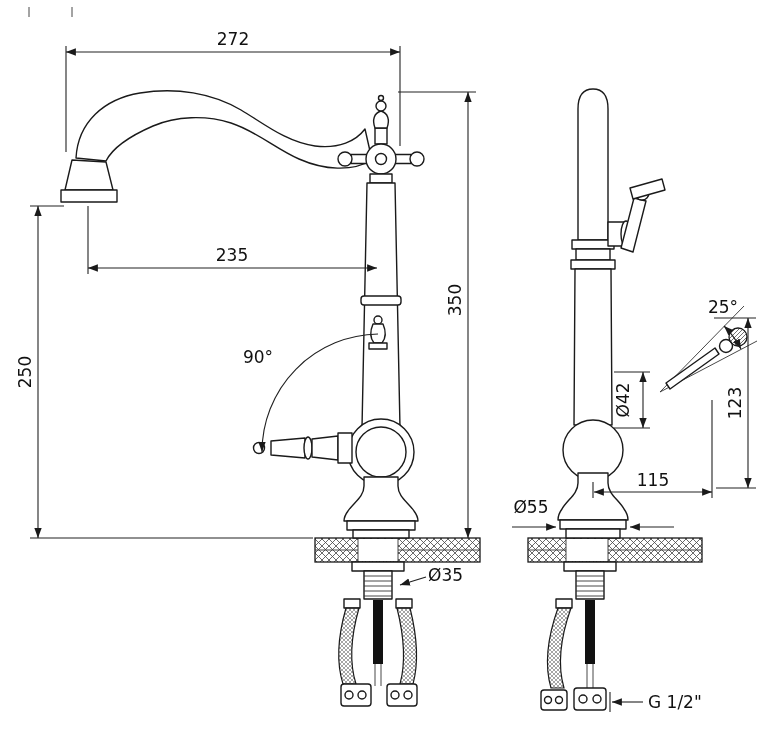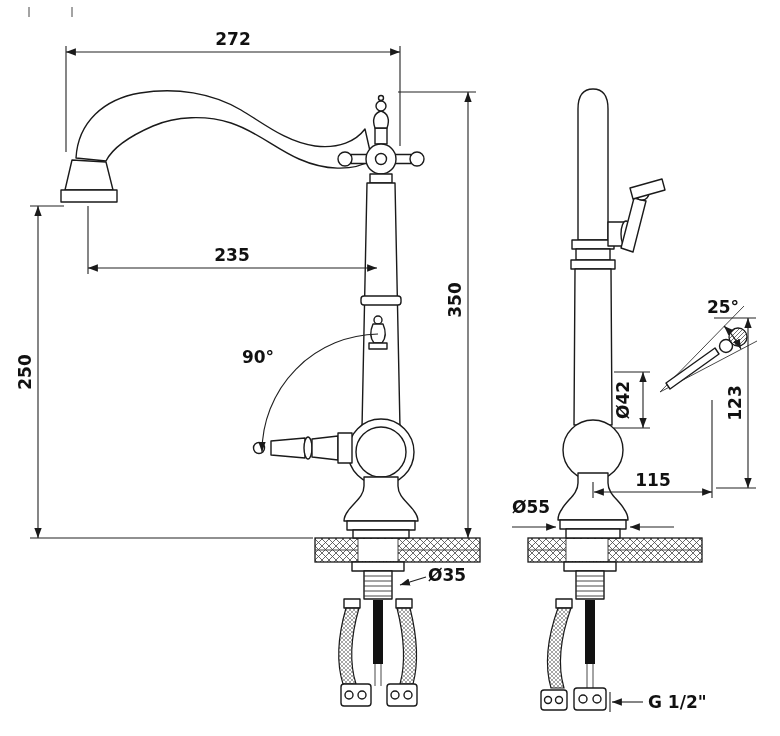--- a/index.html
+++ b/index.html
@@ -1,17 +1,17 @@
 <!DOCTYPE html>
 <html><head>
 <meta charset="utf-8">
 <style>
   html,body{margin:0;padding:0;background:#ffffff;}
   .page{width:780px;height:736px;background:#ffffff;overflow:hidden;position:relative;
-        font-family:"DejaVu Sans", sans-serif;font-weight:bold;}
+        font-family:"DejaVu Sans", sans-serif;}
   svg{display:block;}
   text{font-family:"DejaVu Sans", sans-serif;font-size:17px;fill:#111111;}
   .outline{stroke:#1a1a1a;stroke-width:1.4;fill:none;stroke-linecap:round;stroke-linejoin:round;}
   .solid{stroke:#1a1a1a;stroke-width:1.4;fill:#ffffff;stroke-linejoin:round;}
   .dim{stroke:#222222;stroke-width:1.1;fill:none;}
   .thin{stroke:#333333;stroke-width:0.9;fill:none;}
 </style>
 </head>
 <body>
 

